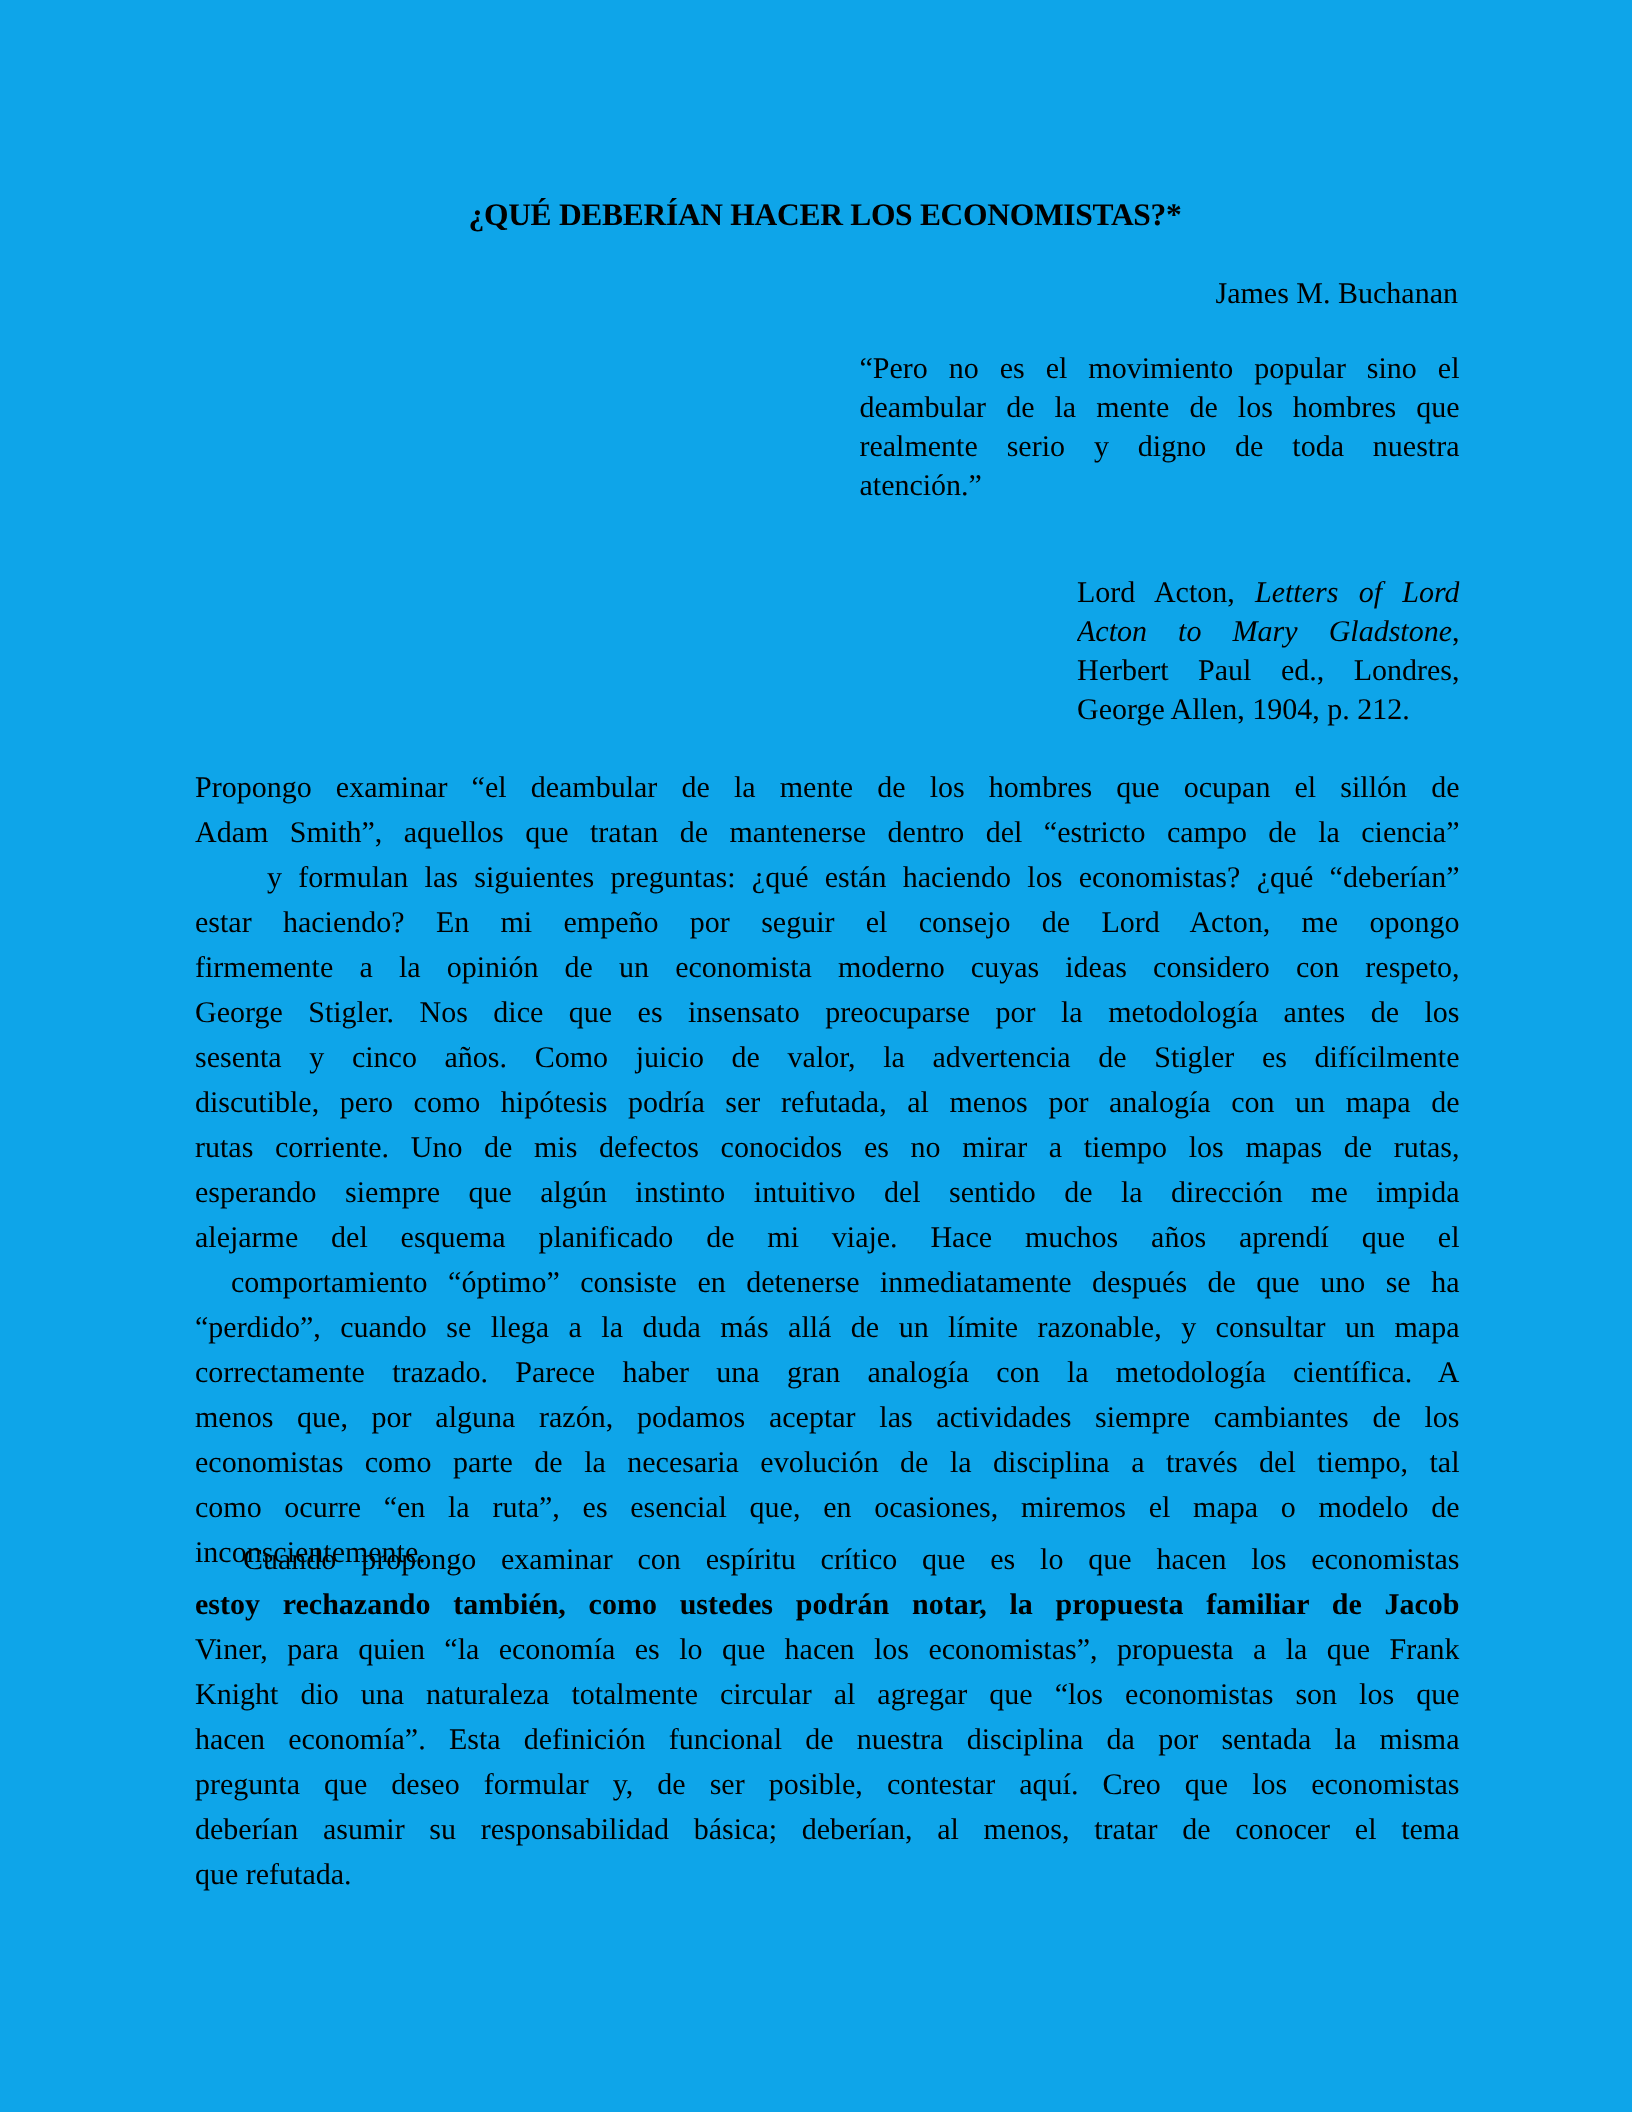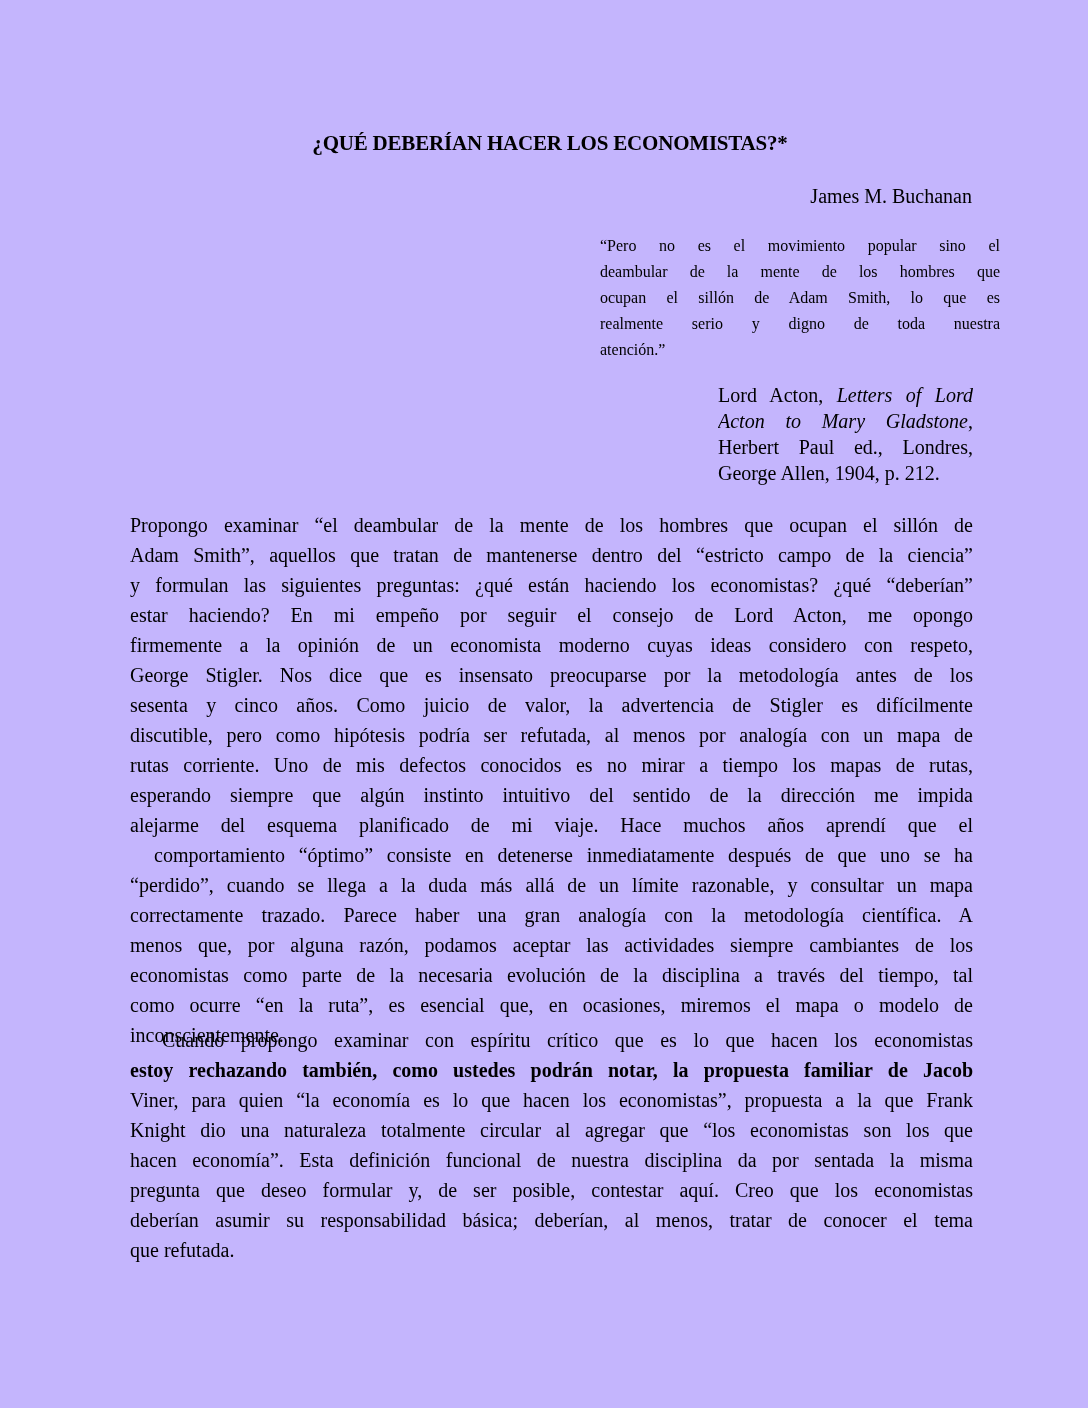--- a/index.html
+++ b/index.html
@@ -12,21 +12,21 @@
       height: 1408px;
       position: relative;
       overflow: hidden;
       color: #000000;
       font-family: "Liberation Serif", "DejaVu Serif", serif;
     }
     .page {
       position: absolute;
       left: 0; top: 0;
       width: 1088px; height: 1408px;
-      background: #c4b5fd;
+      background: #0ea5e9;
     }
     .title {
       position: absolute;
       left: 130px;
       width: 840px;
       top: 130px;
       text-align: center;
       font-weight: bold;
       font-size: 21px;
       line-height: 26px;
@@ -36,24 +36,24 @@
       position: absolute;
       left: 600px;
       width: 372px;
       top: 183px;
       text-align: right;
       font-size: 20px;
       line-height: 26px;
     }
     .epigraph {
       position: absolute;
-      left: 600px;
+      left: 573px;
       width: 400px;
       top: 233px;
-      font-size: 16px;
+      font-size: 20px;
       line-height: 26px;
     }
     .source {
       position: absolute;
       left: 718px;
       width: 255px;
       top: 382px;
       font-size: 20px;
       line-height: 26px;
     }
@@ -87,36 +87,35 @@
 
 <div class="page">
 
   <div class="title">¿QUÉ DEBERÍAN HACER LOS ECONOMISTAS?*</div>
 
   <div class="author">James M. Buchanan</div>
 
   <div class="epigraph">
     <span class="line" style="white-space: normal; overflow: hidden;">“Pero no es el movimiento popular sino el</span>
     <span class="line" style="white-space: normal; overflow: hidden;">deambular de la mente de los hombres que</span>
-    <span class="line" style="white-space: normal; overflow: hidden;">ocupan el sillón de Adam Smith, lo que es</span>
     <span class="line" style="white-space: normal; overflow: hidden;">realmente serio y digno de toda nuestra</span>
     <span class="line last" style="white-space: normal; overflow: hidden;">atención.”</span>
   </div>
 
   <div class="source">
     <span class="line" style="white-space: normal; overflow: hidden;"><span>Lord Acton, </span><em>Letters of Lord</em></span>
     <span class="line" style="white-space: normal; overflow: hidden;"><em>Acton to Mary Gladstone</em><span>,</span></span>
     <span class="line" style="white-space: normal; overflow: hidden;">Herbert Paul ed., Londres,</span>
     <span class="line last" style="white-space: normal; overflow: hidden;">George Allen, 1904, p. 212.</span>
   </div>
 
   <div class="body para1" id="para1">
       <span class="line" style="white-space: normal; overflow: hidden;">Propongo examinar “el deambular de la mente de los hombres que ocupan el sillón de</span>
       <span class="line" style="white-space: normal; overflow: hidden;">Adam Smith”, aquellos que tratan de mantenerse dentro del “estricto campo de la ciencia”</span>
-      <span class="line" style="white-space: normal; overflow: hidden;">y formulan las siguientes preguntas: ¿qué están haciendo los economistas? ¿qué “deberían”</span>
+      <span class="line" style="white-space: normal; overflow: hidden; margin-left: 48px;">y formulan las siguientes preguntas: ¿qué están haciendo los economistas? ¿qué “deberían”</span>
       <span class="line" style="white-space: normal; overflow: hidden;">estar haciendo? En mi empeño por seguir el consejo de Lord Acton, me opongo</span>
       <span class="line" style="white-space: normal; overflow: hidden;">firmemente a la opinión de un economista moderno cuyas ideas considero con respeto,</span>
       <span class="line" style="white-space: normal; overflow: hidden;">George Stigler. Nos dice que es insensato preocuparse por la metodología antes de los</span>
       <span class="line" style="white-space: normal; overflow: hidden;">sesenta y cinco años. Como juicio de valor, la advertencia de Stigler es difícilmente</span>
       <span class="line" style="white-space: normal; overflow: hidden;">discutible, pero como hipótesis podría ser refutada, al menos por analogía con un mapa de</span>
       <span class="line" style="white-space: normal; overflow: hidden;">rutas corriente. Uno de mis defectos conocidos es no mirar a tiempo los mapas de rutas,</span>
       <span class="line" style="white-space: normal; overflow: hidden;">esperando siempre que algún instinto intuitivo del sentido de la dirección me impida</span>
       <span class="line" style="white-space: normal; overflow: hidden;">alejarme del esquema planificado de mi viaje. Hace muchos años aprendí que el</span>
       <span class="line" style="white-space: normal; overflow: hidden; margin-left: 24px;">comportamiento “óptimo” consiste en detenerse inmediatamente después de que uno se ha</span>
       <span class="line" style="white-space: normal; overflow: hidden;">“perdido”, cuando se llega a la duda más allá de un límite razonable, y consultar un mapa</span>

